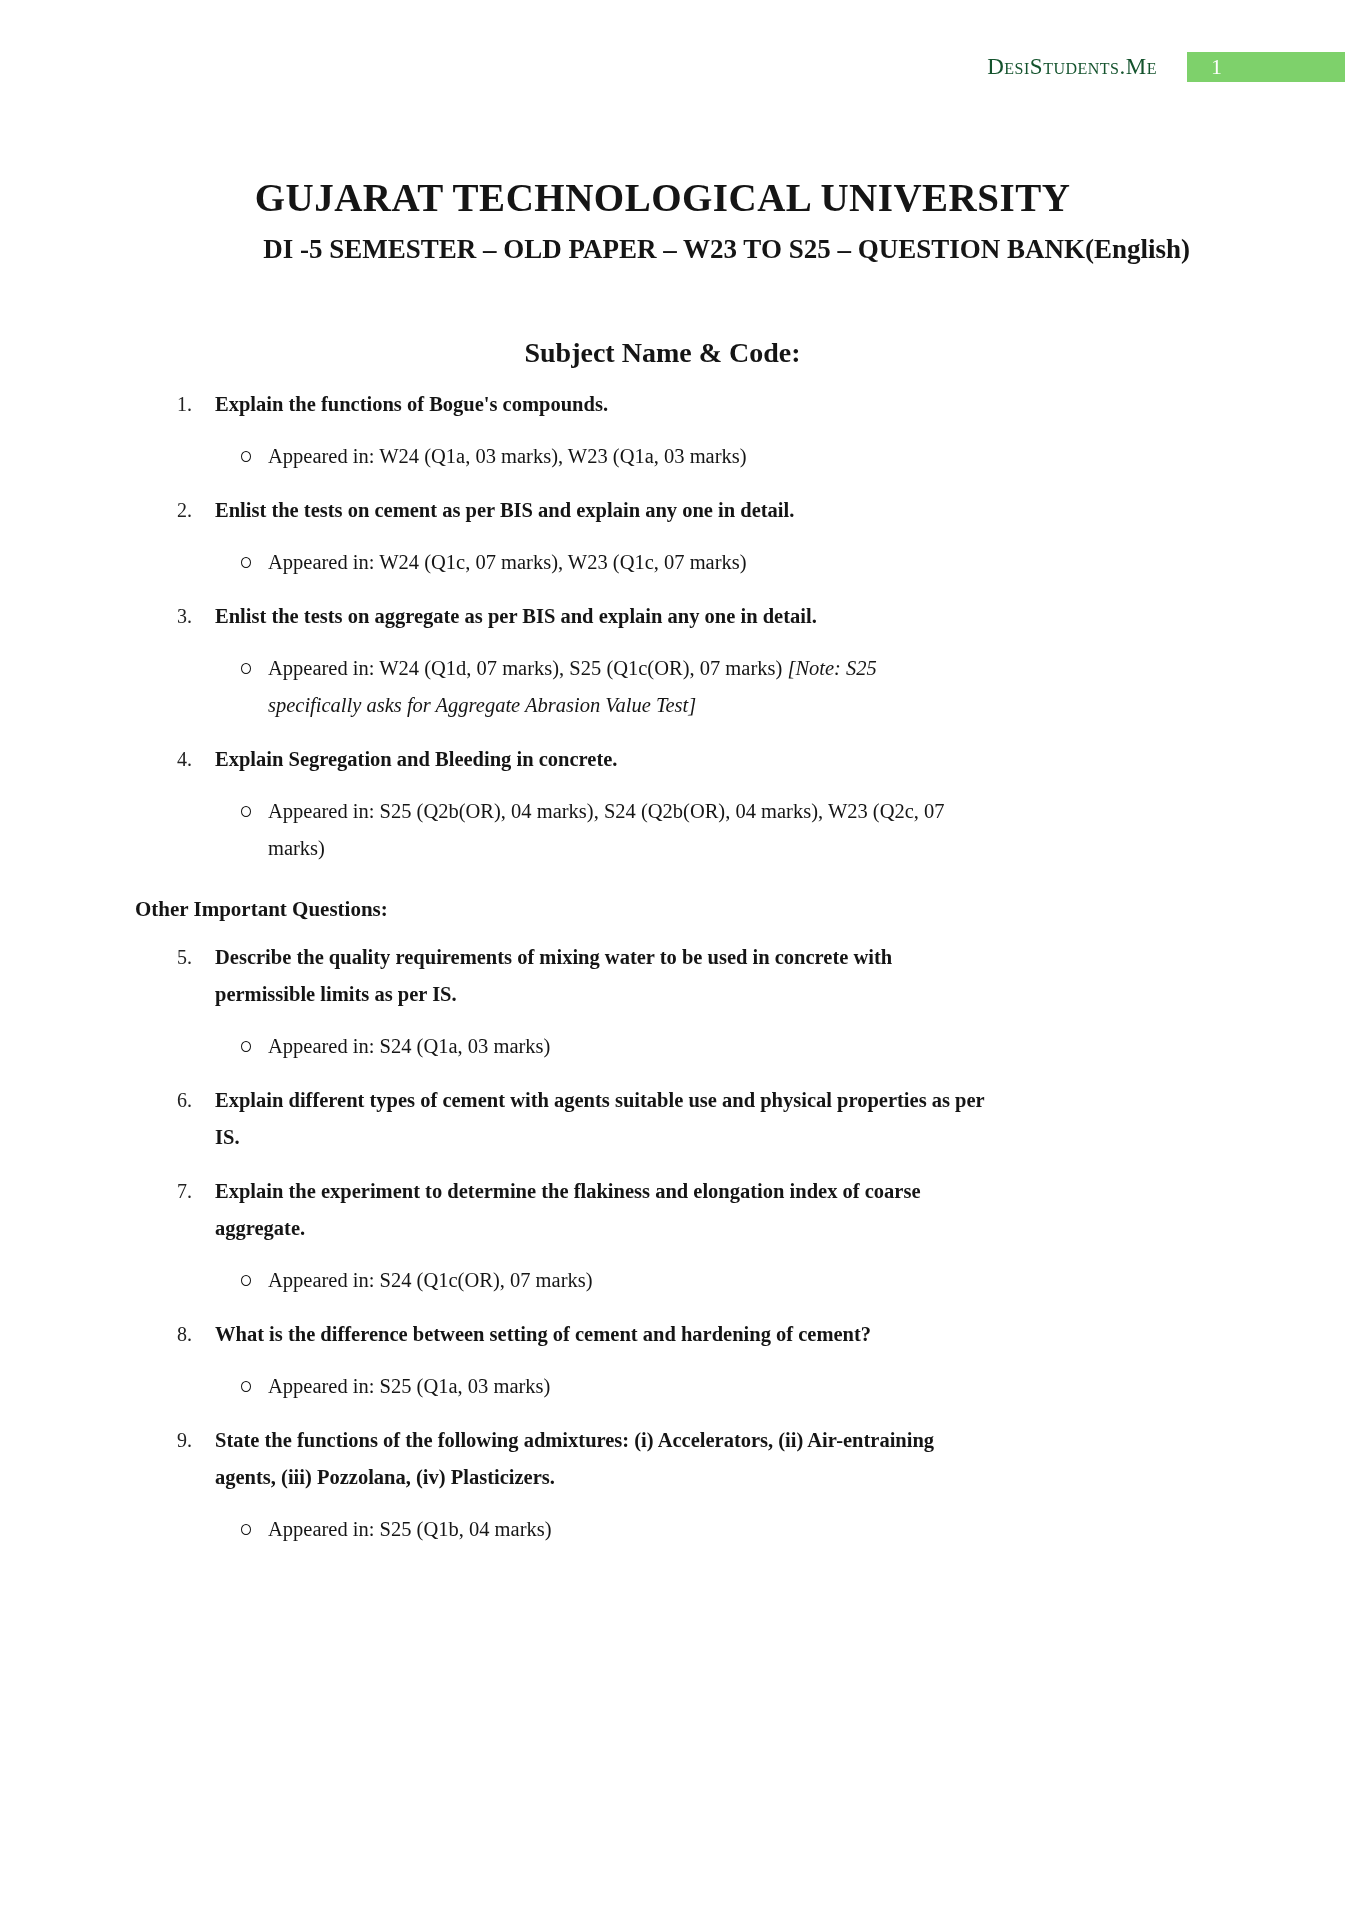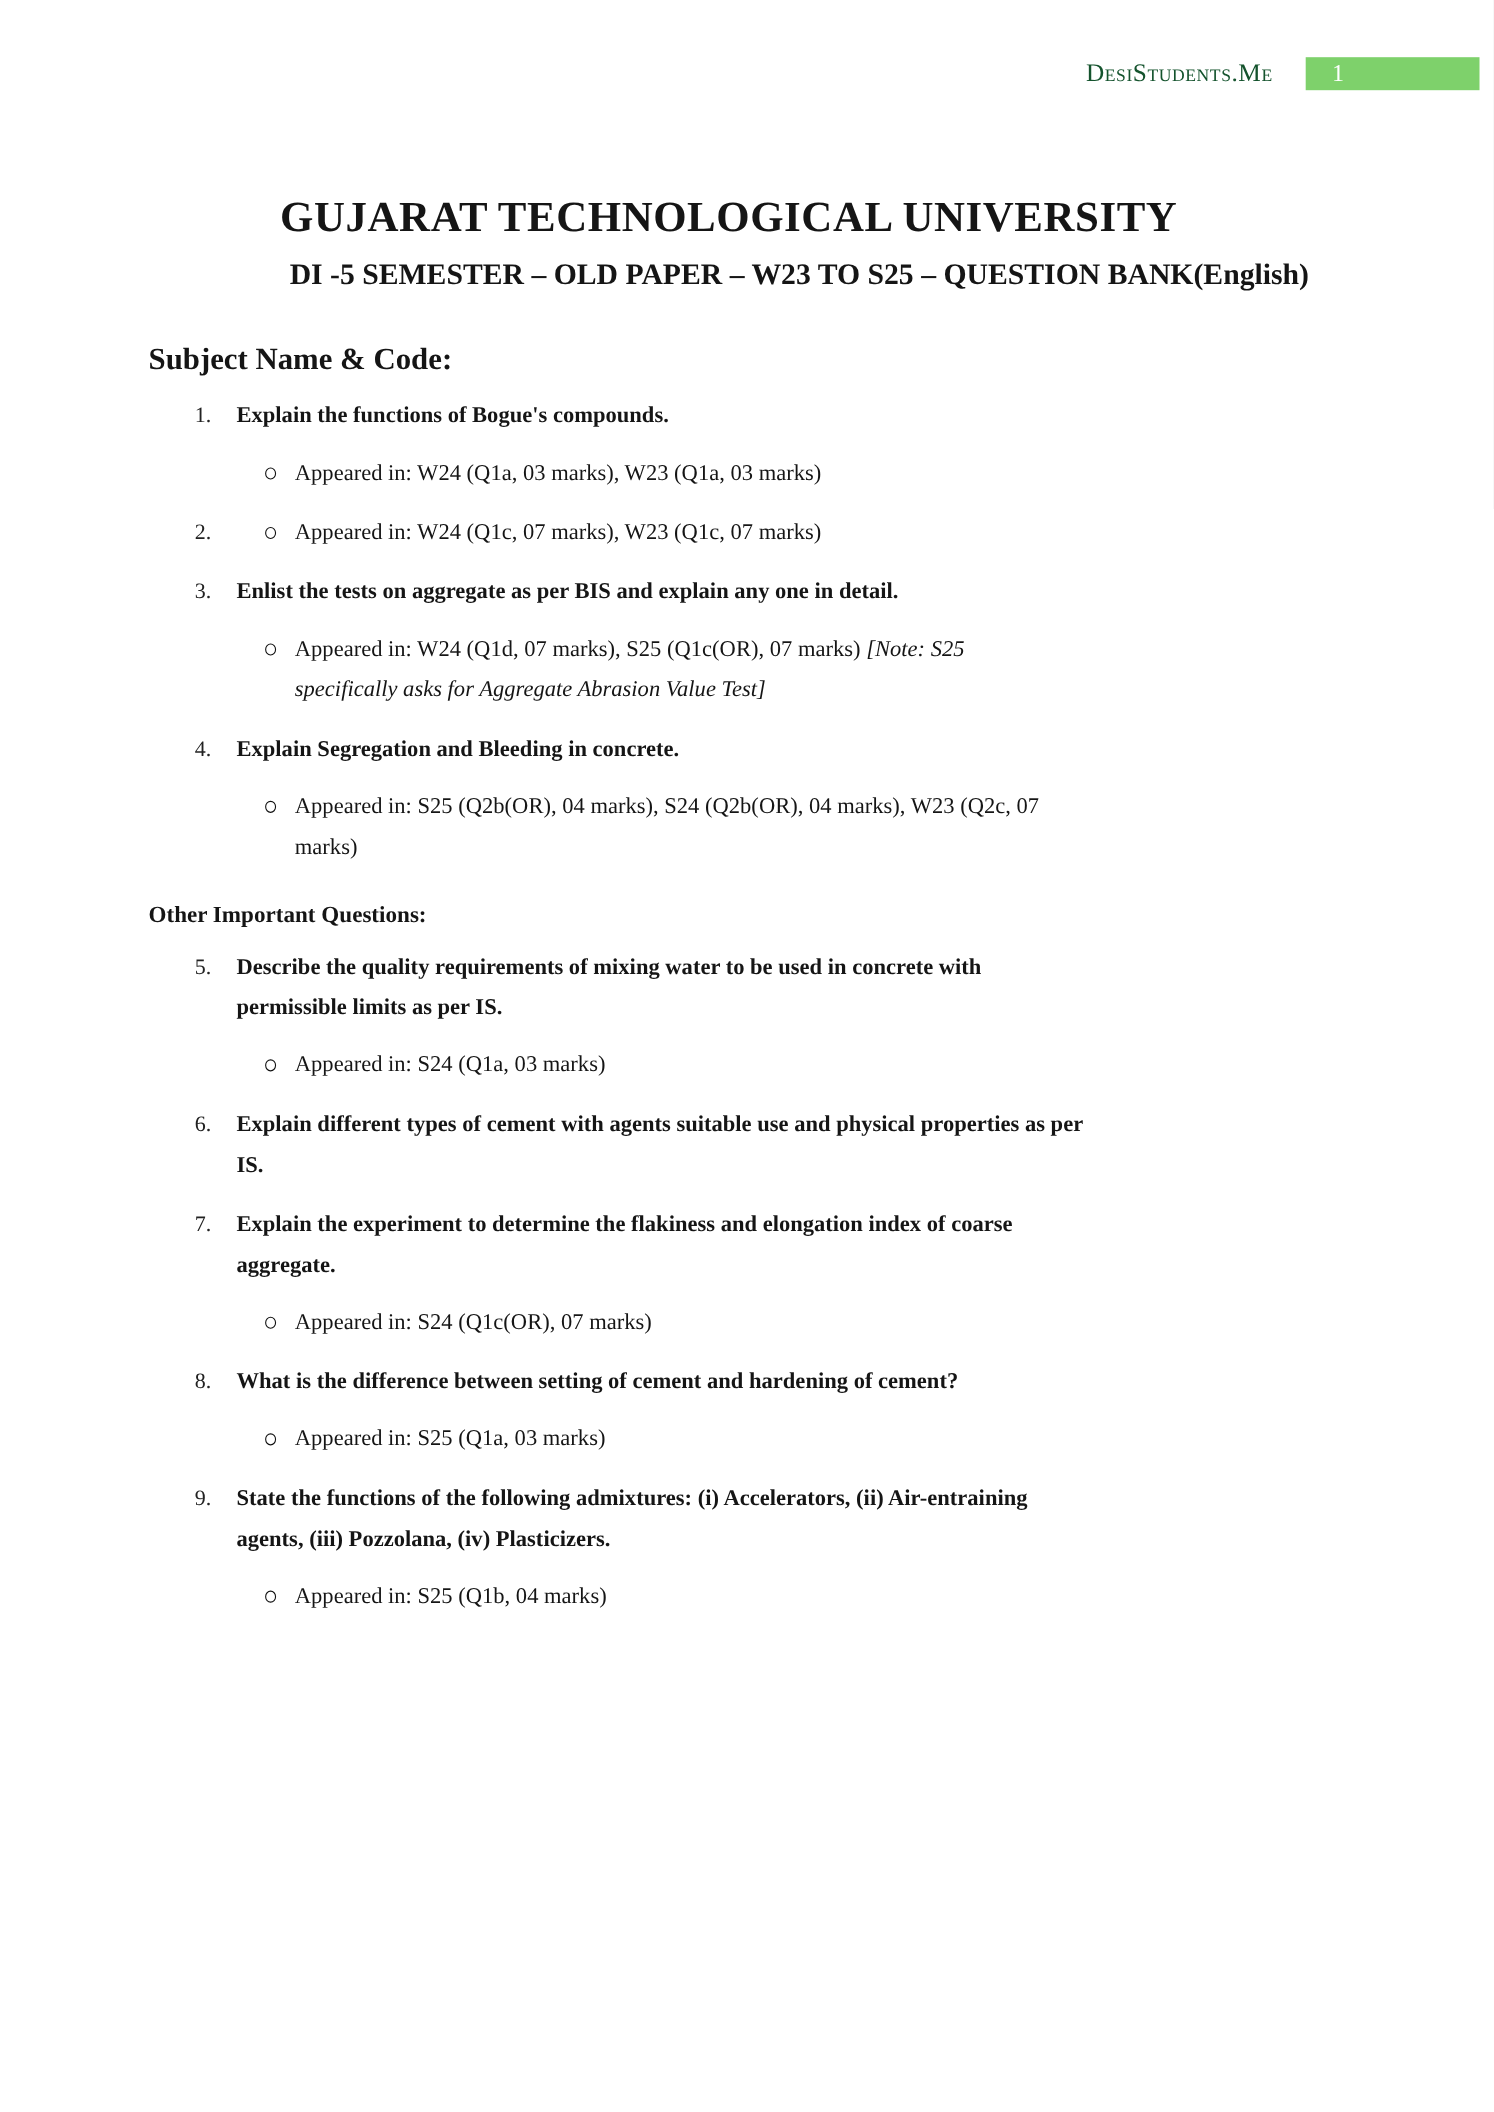--- a/index.html
+++ b/index.html
@@ -39,21 +39,22 @@
     text-align:center; letter-spacing:0.5px;
     line-height:1.15;
   }
   .doc-subtitle {
     font-size:27px; font-weight:bold;
     text-align:right;
     margin-top:13px;
   }
   .subject-label {
     font-size:28px; font-weight:bold;
-    margin-top:46px;
+    text-align:center;
+    margin-top:72px;
   }
   .subject-name-wrap {
     margin-top:44px;
     border-bottom:3px solid #1c1c1c;
     padding-bottom:14px;
   }
   .subject-name {
     font-size:28px; font-weight:bold;
     text-align:center;
   }
@@ -117,20 +118,21 @@
           <li class="q-item">
             <span class="q-num">1.</span>
             <div class="q-text">Explain the functions of Bogue's compounds.</div>
             <div class="q-sub">
               <span class="o-marker"></span>
               <div class="sub-text">Appeared in: W24 (Q1a, 03 marks), W23 (Q1a, 03 marks)</div>
             </div>
           </li>
           <li class="q-item">
             <span class="q-num">2.</span>
+            <div class="q-text">Enlist the tests on cement as per BIS and explain any one in detail.</div>
             <div class="q-sub">
               <span class="o-marker"></span>
               <div class="sub-text">Appeared in: W24 (Q1c, 07 marks), W23 (Q1c, 07 marks)</div>
             </div>
           </li>
           <li class="q-item">
             <span class="q-num">3.</span>
             <div class="q-text">Enlist the tests on aggregate as per BIS and explain any one in detail.</div>
             <div class="q-sub">
               <span class="o-marker"></span>

